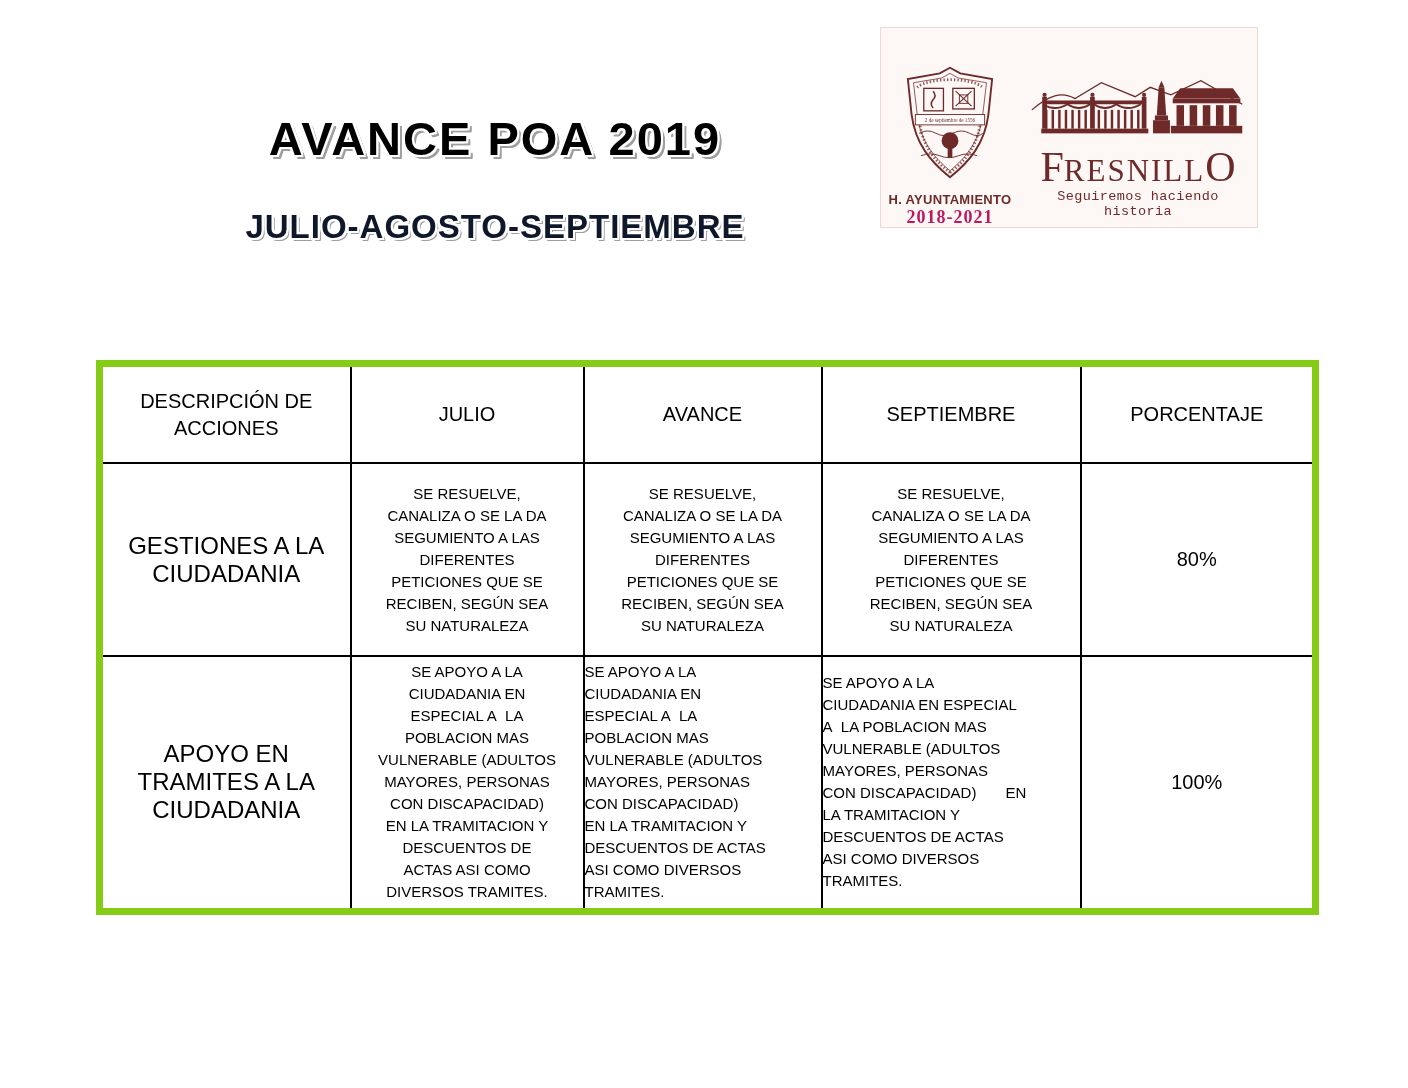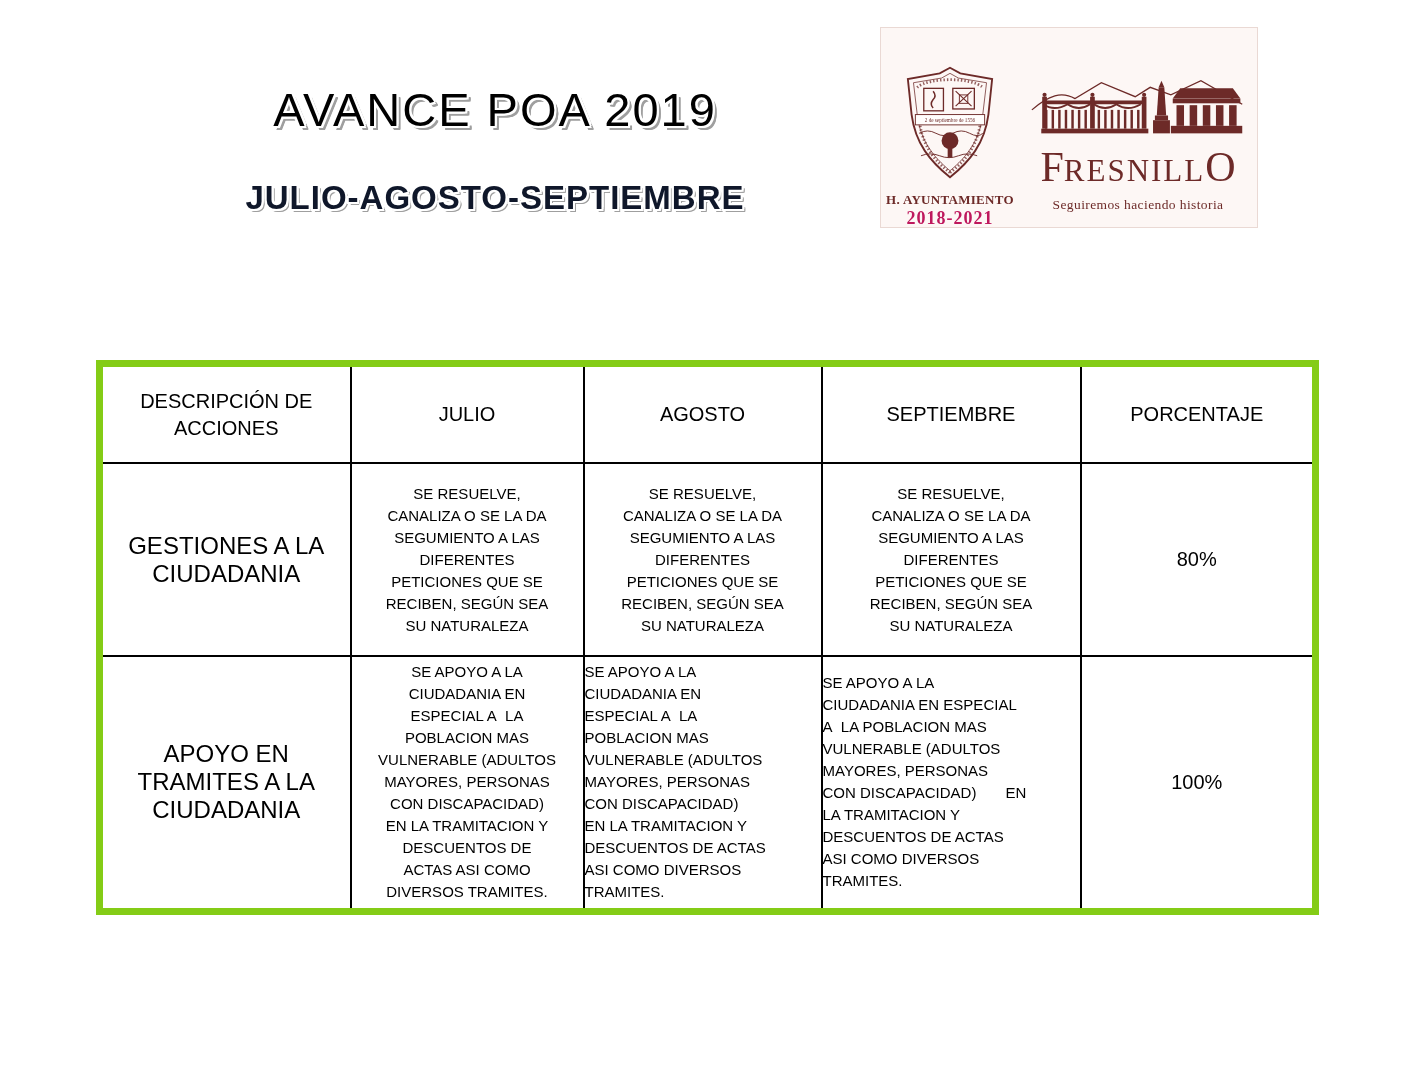--- a/index.html
+++ b/index.html
@@ -4,50 +4,51 @@
 <style>
   html,body{margin:0;padding:0;}
   body{
     width:1408px;height:1088px;background:#ffffff;position:relative;
     font-family:"Liberation Sans", sans-serif;color:#000;
     overflow:hidden;
   }
   
   .title-block{position:absolute;left:165px;top:82px;width:660px;text-align:center;}
   .doc-title{
-    font-size:47px;font-weight:normal;letter-spacing:2px;color:#000;
+    font-size:47px;font-weight:bold;letter-spacing:2px;color:#000;
     text-shadow:
       -2px -2px 0 #fff, 0 -2px 0 #fff, 2px -2px 0 #fff,
       -2px 0 0 #fff, 2px 0 0 #fff,
       -2px 2px 0 #fff, 0 2px 0 #fff, 2px 2px 0 #fff,
       4px 4px 0 #9f9f9f, 3px 4px 0 #9f9f9f, 4px 3px 0 #9f9f9f;
+    margin-top: 29px;
   }
   .doc-subtitle{
     margin-top:42px;font-size:33px;font-weight:bold;letter-spacing:1px;color:#0f172a;
     text-shadow:
       -2px -2px 0 #fff, 0 -2px 0 #fff, 2px -2px 0 #fff,
       -2px 0 0 #fff, 2px 0 0 #fff,
       -2px 2px 0 #fff, 0 2px 0 #fff, 2px 2px 0 #fff,
       3px 3px 0 #9f9f9f, 2px 3px 0 #9f9f9f, 3px 2px 0 #9f9f9f;
   }
   
   .logo-box{
     position:absolute;left:880px;top:27px;width:378px;height:201px;
     background:#fdf7f5;border:1px solid #ead9d4;box-sizing:border-box;
     display:flex;align-items:flex-start;
   }
   .crest-wrap{width:138px;padding-top:36px;text-align:center;}
-  .crest-cap1{font-family:Liberation Serif, serif;font-weight:bold;font-size:13px;color:#6d2a28;margin-top:6px;letter-spacing:0.3px;}
+  .crest-cap1{font-family:Liberation Sans, sans-serif;font-weight:bold;font-size:13px;color:#6d2a28;margin-top:6px;letter-spacing:0.3px;}
   .crest-cap2{font-family:"Liberation Serif", serif;font-weight:bold;font-size:18px;color:#be185d;letter-spacing:1px;}
   .fresnillo-wrap{width:238px;padding-top:48px;text-align:center;}
   .wordmark{display:flex;justify-content:center;align-items:baseline;color:#6d2a28;
     font-family:"Liberation Serif", serif;line-height:1;margin-top:2px;}
   .wm-big{font-size:42px;}
   .wm-mid{font-size:31px;letter-spacing:2px;}
-  .tagline{font-family:Liberation Serif, serif;font-size:13.5px;color:#6d2a28;margin-top:9px;letter-spacing:0.4px;}
+  .tagline{font-family:Liberation Mono, monospace;font-size:13.5px;color:#6d2a28;margin-top:1px;letter-spacing:0.4px;}
   
   .poa-table{
     position:absolute;left:96px;top:360px;
     border-collapse:collapse;table-layout:fixed;width:1216px;
     border:7px solid #84cc16;
   }
   .poa-table td{border:2px solid #000;vertical-align:middle;padding:0;}
   .hdr{height:95px;text-align:center;font-size:20px;white-space:pre-line;line-height:27px;}
   .row1{height:193px;}
   .row2{height:255px;}
@@ -143,21 +144,21 @@
       <col style="width:233px">
       <col style="width:238px">
       <col style="width:259px">
       <col style="width:235px">
   </colgroup>
   <tbody>
       <tr>
     <td class="hdr">DESCRIPCIÓN DE
 ACCIONES</td>
     <td class="hdr">JULIO</td>
-    <td class="hdr">AGOSTO</td>
+    <td class="hdr">AVANCE</td>
     <td class="hdr">SEPTIEMBRE</td>
     <td class="hdr">PORCENTAJE</td>
   </tr>
   <tr class="row1">
     <td class="action-cell">GESTIONES A LA
 CIUDADANIA</td>
     <td class="body-cell r1pad">SE RESUELVE,
 CANALIZA O SE LA DA
 SEGUMIENTO A LAS
 DIFERENTES

